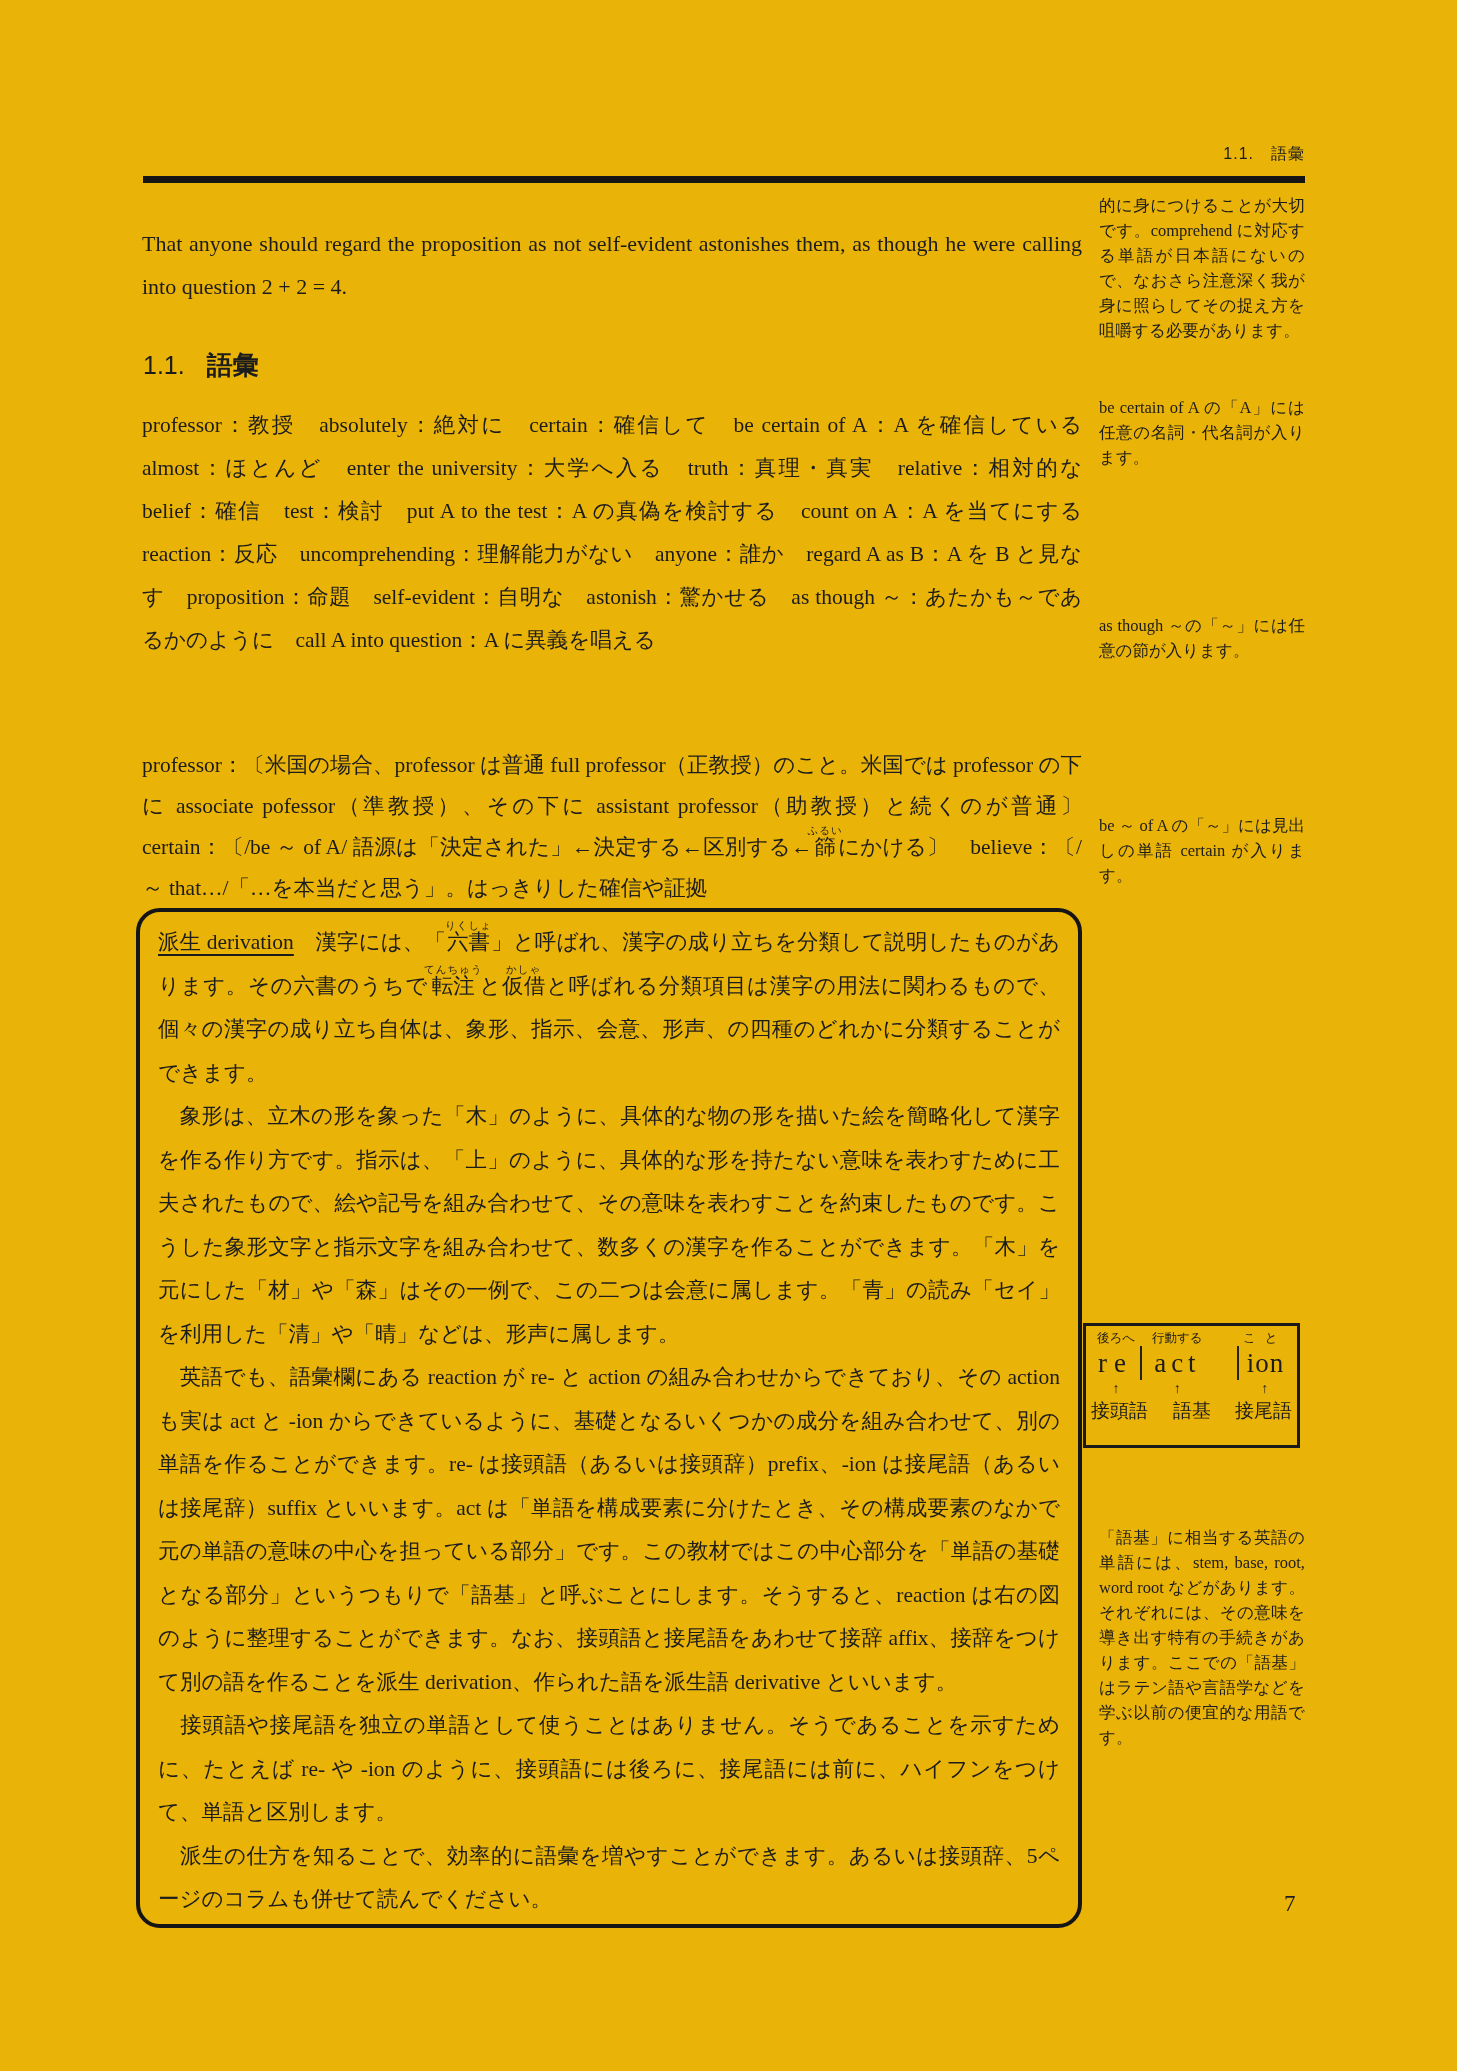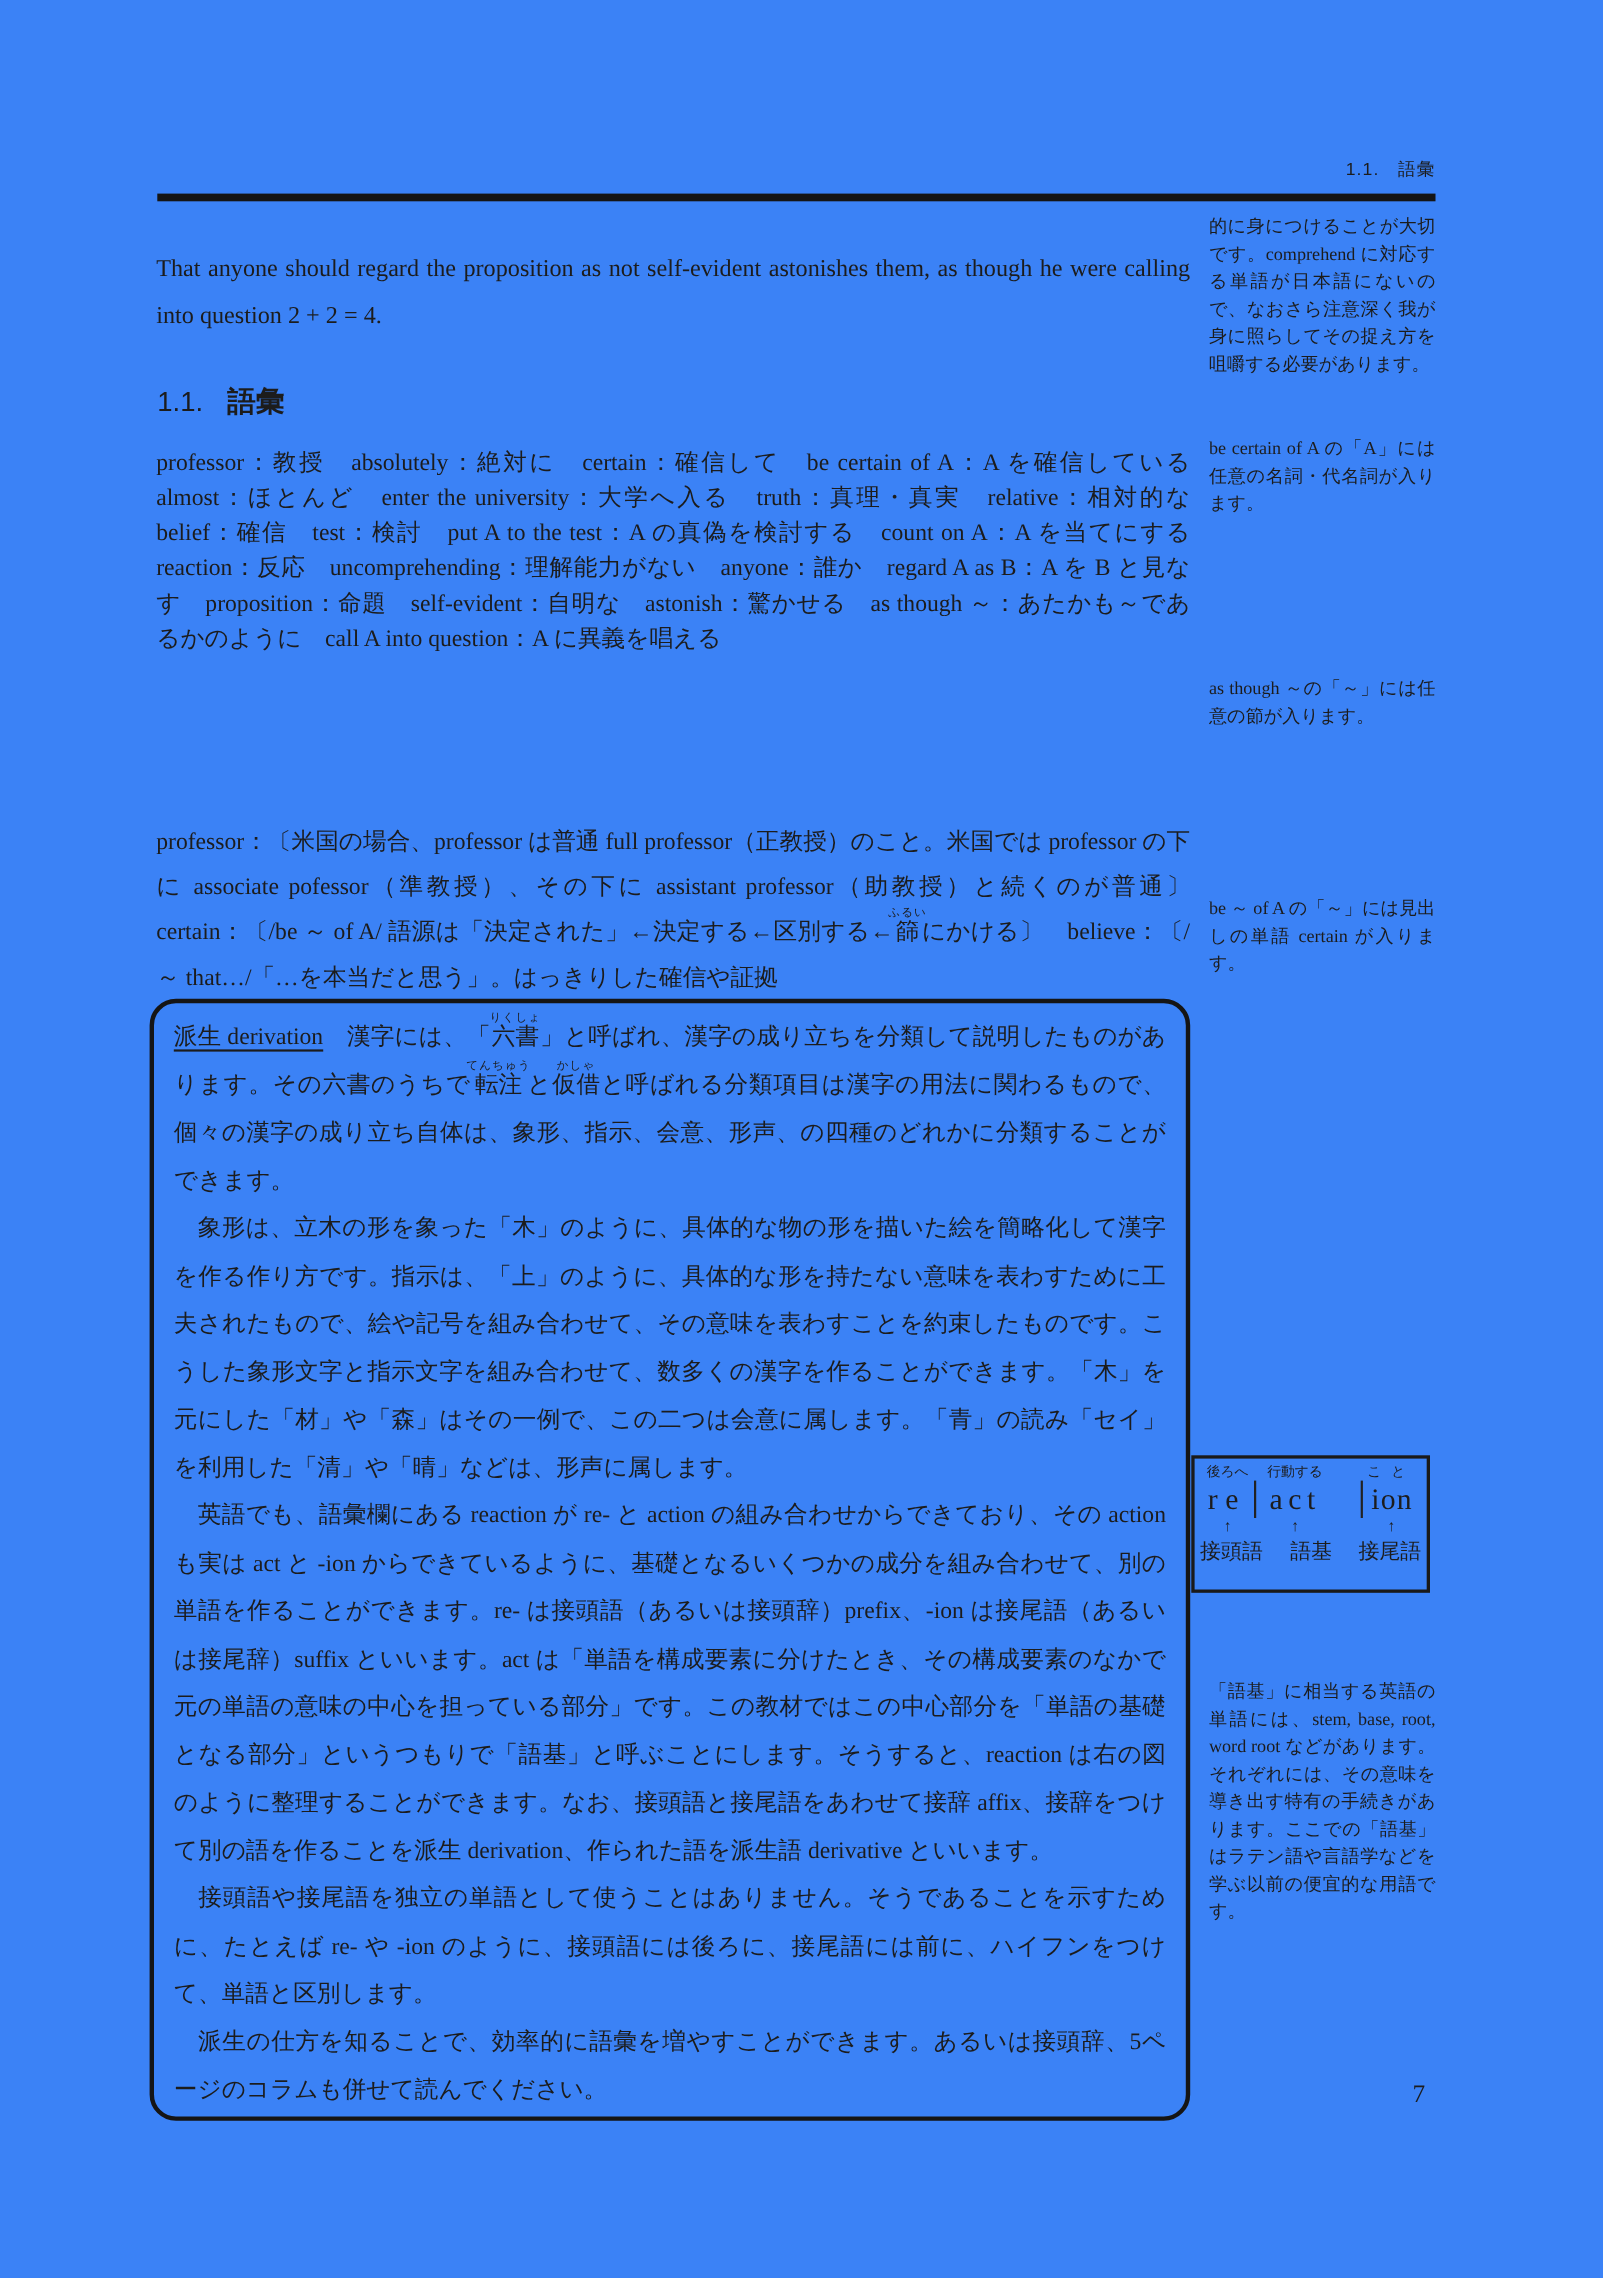--- a/index.html
+++ b/index.html
@@ -1,20 +1,20 @@
 <!DOCTYPE html>
 <html lang="ja"><head>
 <meta charset="utf-8">
 <style>
   html,body{margin:0;padding:0;background:#e8e8e8;}
   .page{
     position:relative;
     width:1457px;height:2071px;
     margin:0 auto;
-    background:#3b82f6;
+    background:#eab308;
     color:#1c1c1c;
     font-family:"Liberation Serif","DejaVu Serif",serif;
     overflow:hidden;
   }
   
   .running-head{
     position:absolute;top:144px;left:1083px;width:222px;
     text-align:right;
     font-family:"Liberation Sans","DejaVu Sans",sans-serif;
     font-size:16px;letter-spacing:1px;
@@ -29,21 +29,21 @@
     font-size:22px;line-height:43px;text-align:justify;
   }
   .section-heading{
     position:absolute;left:143px;top:348px;margin:0;
     font-family:"Liberation Sans","DejaVu Sans",sans-serif;
     font-weight:400;font-size:25px;
   }
   .section-heading .sec-title{font-weight:700;font-size:26px;margin-left:22px;}
   .vocab{
     position:absolute;left:142px;top:404px;width:940px;margin:0;
-    font-size:21.5px;line-height:32px;text-align:justify;
+    font-size:21.5px;line-height:43px;text-align:justify;
   }
   .glossary-heading{
     position:absolute;left:142px;top:706px;width:940px;
     text-align:center;font-size:21.5px;
   }
   .glossary{
     position:absolute;left:142px;top:745px;width:940px;margin:0;
     font-size:21.5px;line-height:41px;text-align:justify;
   }
   ruby{ruby-align:center;}

